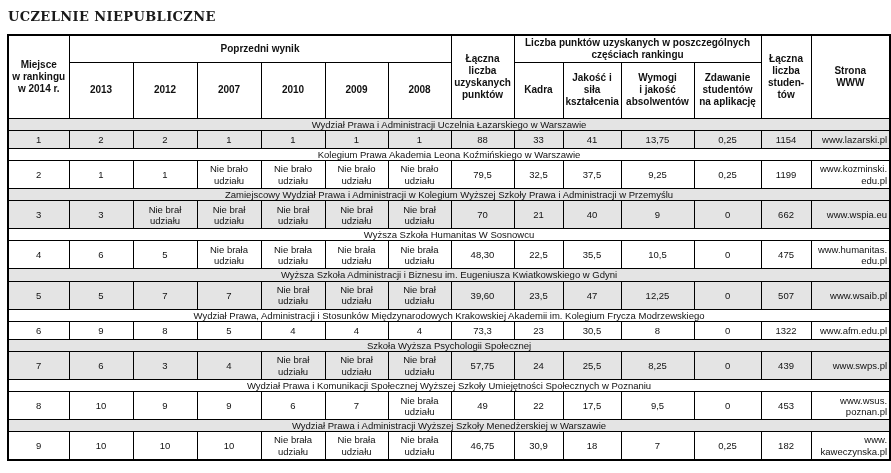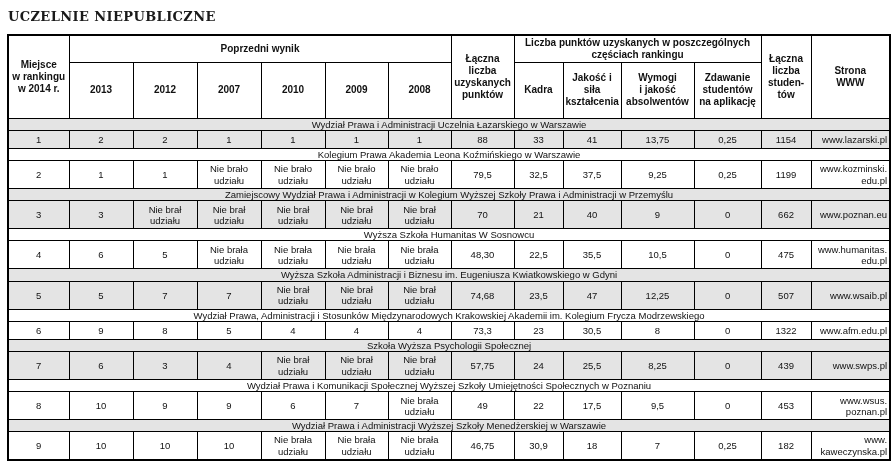--- a/index.html
+++ b/index.html
@@ -153,21 +153,21 @@
           <td>Nie brał
 udziału</td>
           <td>Nie brał
 udziału</td>
           <td>70</td>
           <td>21</td>
           <td>40</td>
           <td>9</td>
           <td>0</td>
           <td>662</td>
-          <td class="www">www.poznan.eu</td>
+          <td class="www">www.wspia.eu</td>
         </tr>
         <tr class="group-row">
           <td colspan="14">Wyższa Szkoła Humanitas W Sosnowcu</td>
         </tr>
         <tr class="data-row tall">
           <td>4</td>
           <td>6</td>
           <td>5</td>
           <td>Nie brała
 udziału</td>
@@ -193,21 +193,21 @@
           <td>5</td>
           <td>5</td>
           <td>7</td>
           <td>7</td>
           <td>Nie brał
 udziału</td>
           <td>Nie brał
 udziału</td>
           <td>Nie brał
 udziału</td>
-          <td>74,68</td>
+          <td>39,60</td>
           <td>23,5</td>
           <td>47</td>
           <td>12,25</td>
           <td>0</td>
           <td>507</td>
           <td class="www">www.wsaib.pl</td>
         </tr>
         <tr class="group-row">
           <td colspan="14">Wydział Prawa, Administracji i Stosunków Międzynarodowych Krakowskiej Akademii im. Kolegium Frycza Modrzewskiego</td>
         </tr>

